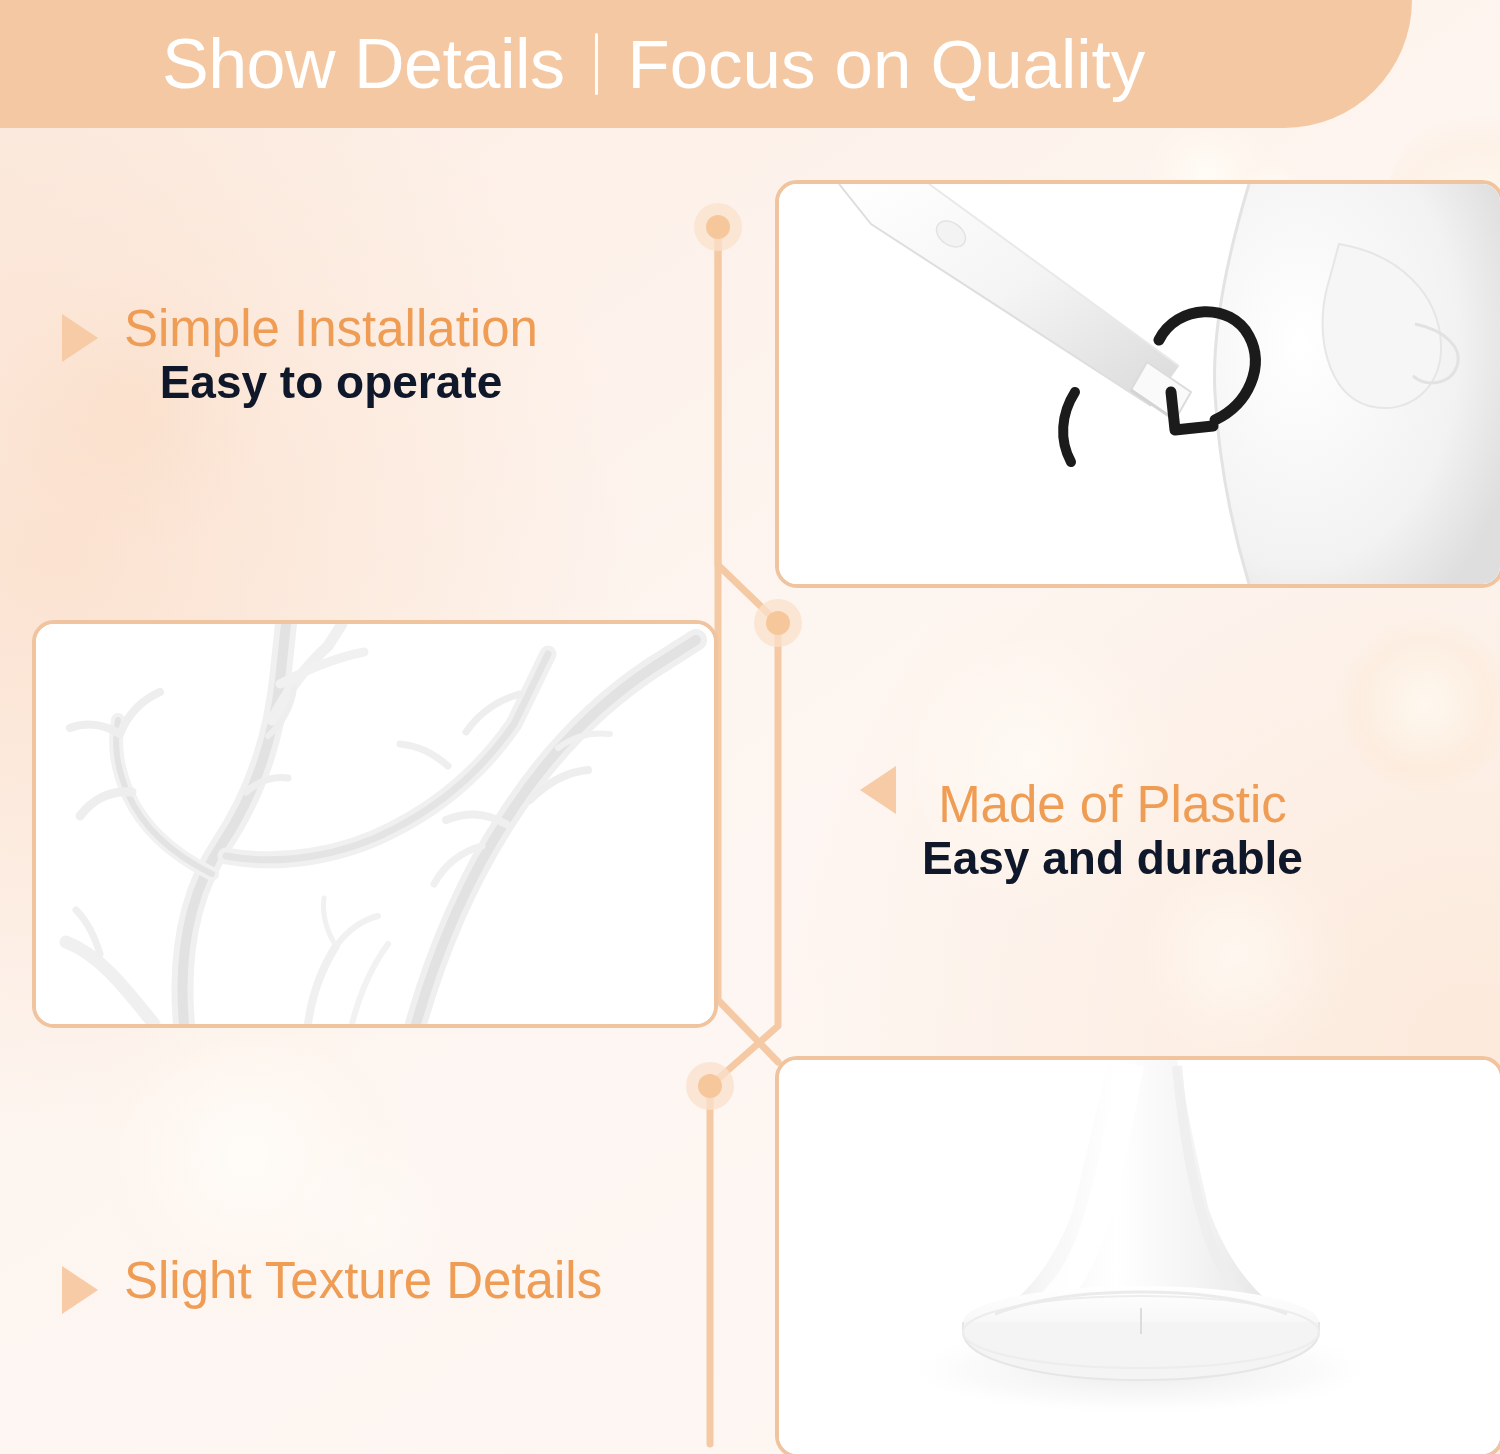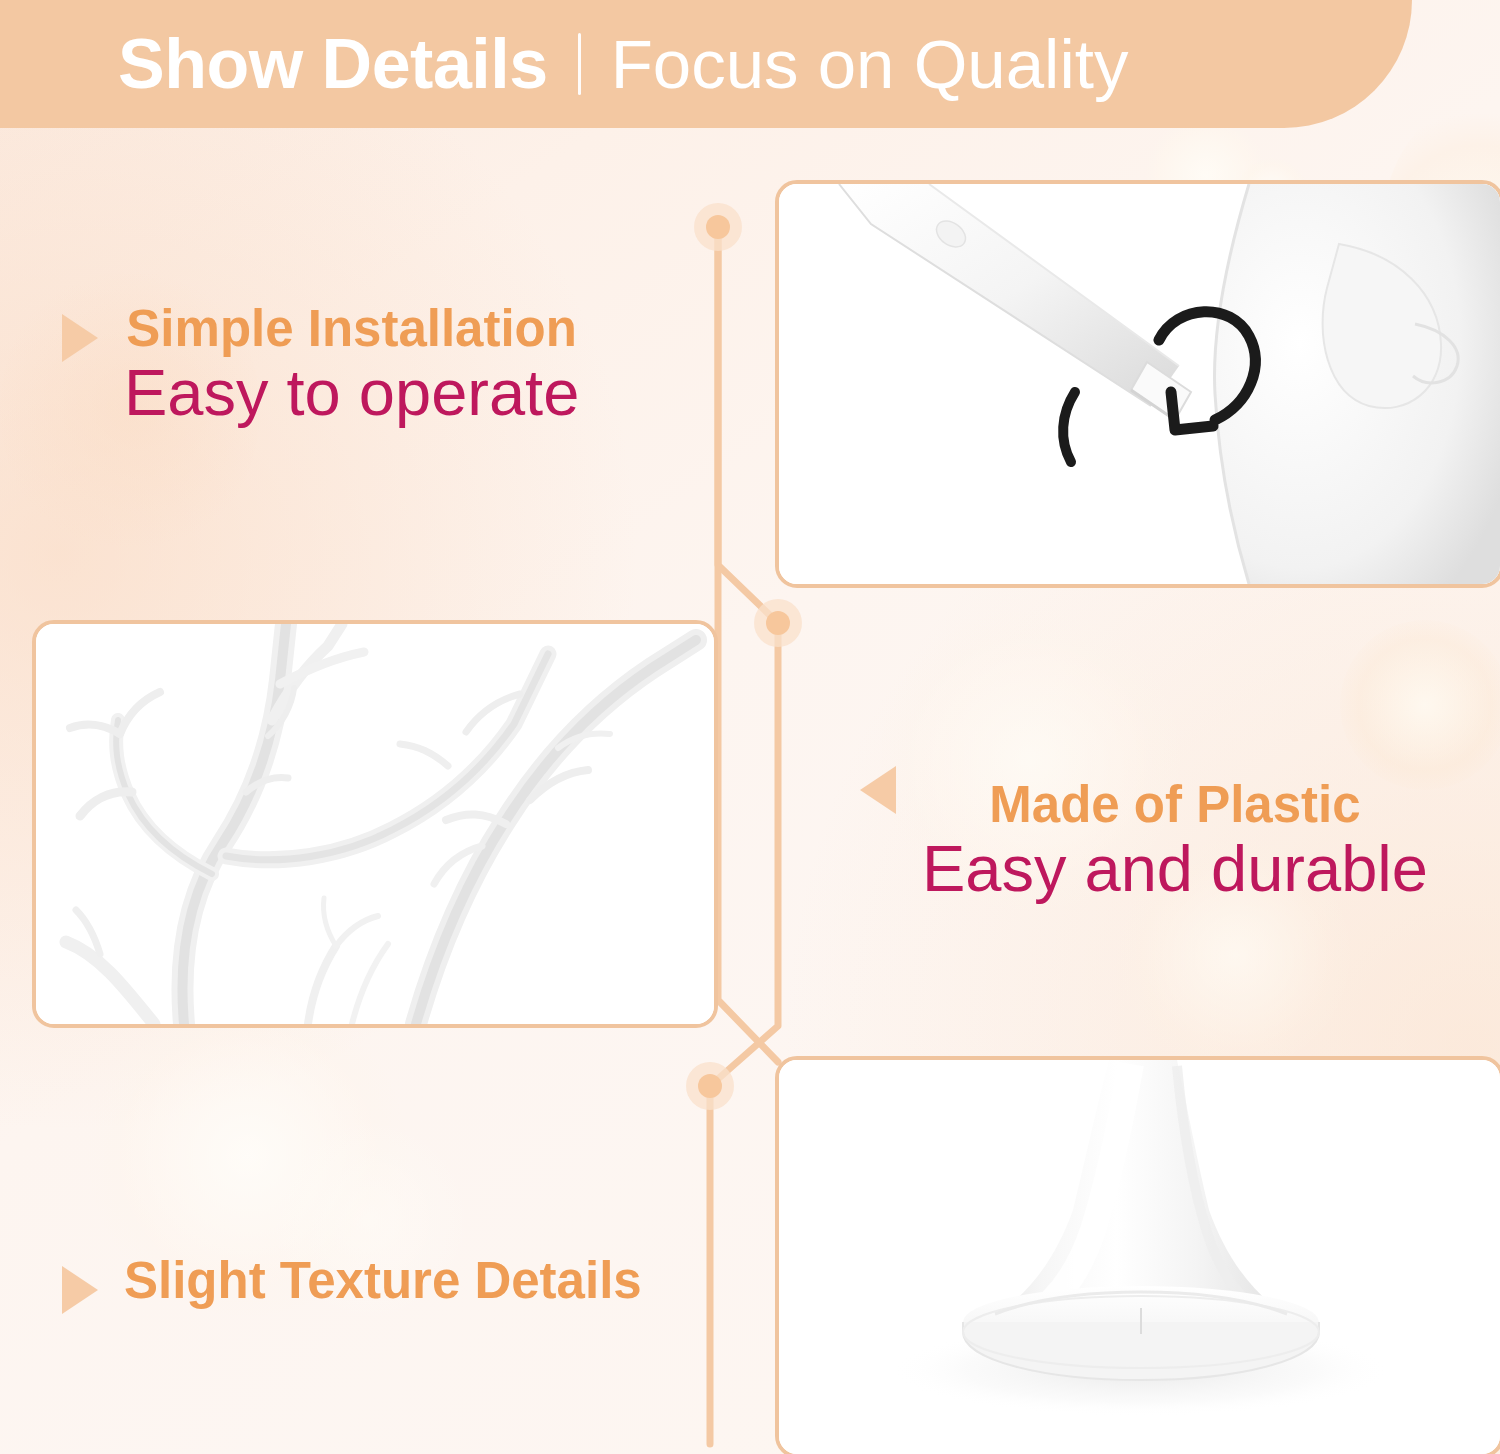--- a/index.html
+++ b/index.html
@@ -53,24 +53,25 @@
     left: 118px;
     top: 0;
     height: 128px;
     display: flex;
     align-items: center;
     gap: 30px;
   }
   .banner-title {
     color: #ffffff;
     font-size: 70px;
-    font-weight: bold;
+    font-weight: normal;
     letter-spacing: -0.5px;
     line-height: 1;
     white-space: nowrap;
+    margin-left: 44px;
   }
   .banner-divider {
     width: 3px;
     height: 62px;
     background: #ffffff;
     opacity: 0.95;
     border-radius: 2px;
   }
   .banner-sub {
     color: #ffffff;
@@ -129,28 +130,28 @@
   }
   .tri-left {
     border-top: 24px solid transparent;
     border-bottom: 24px solid transparent;
     border-right: 36px solid #f6cba6;
   }
   .feature-lines { display: flex; flex-direction: column; }
   .line1 {
     color: #ef9d55;
     font-size: 51px;
-    font-weight: bold;
+    font-weight: normal;
     line-height: 1.12;
     white-space: nowrap;
   }
   .line2 {
-    color: #be185d;
-    font-size: 65px;
-    font-weight: normal;
+    color: #0f172a;
+    font-size: 46px;
+    font-weight: bold;
     line-height: 1.12;
     white-space: nowrap;
     text-align: center;
   }
   .feature-right .feature-lines { align-items: center; margin-top: 24px; }
   .feature-left  .feature-lines,
   .feature-low   .feature-lines { align-items: center; }
 </style>
 </head>
 <body>

